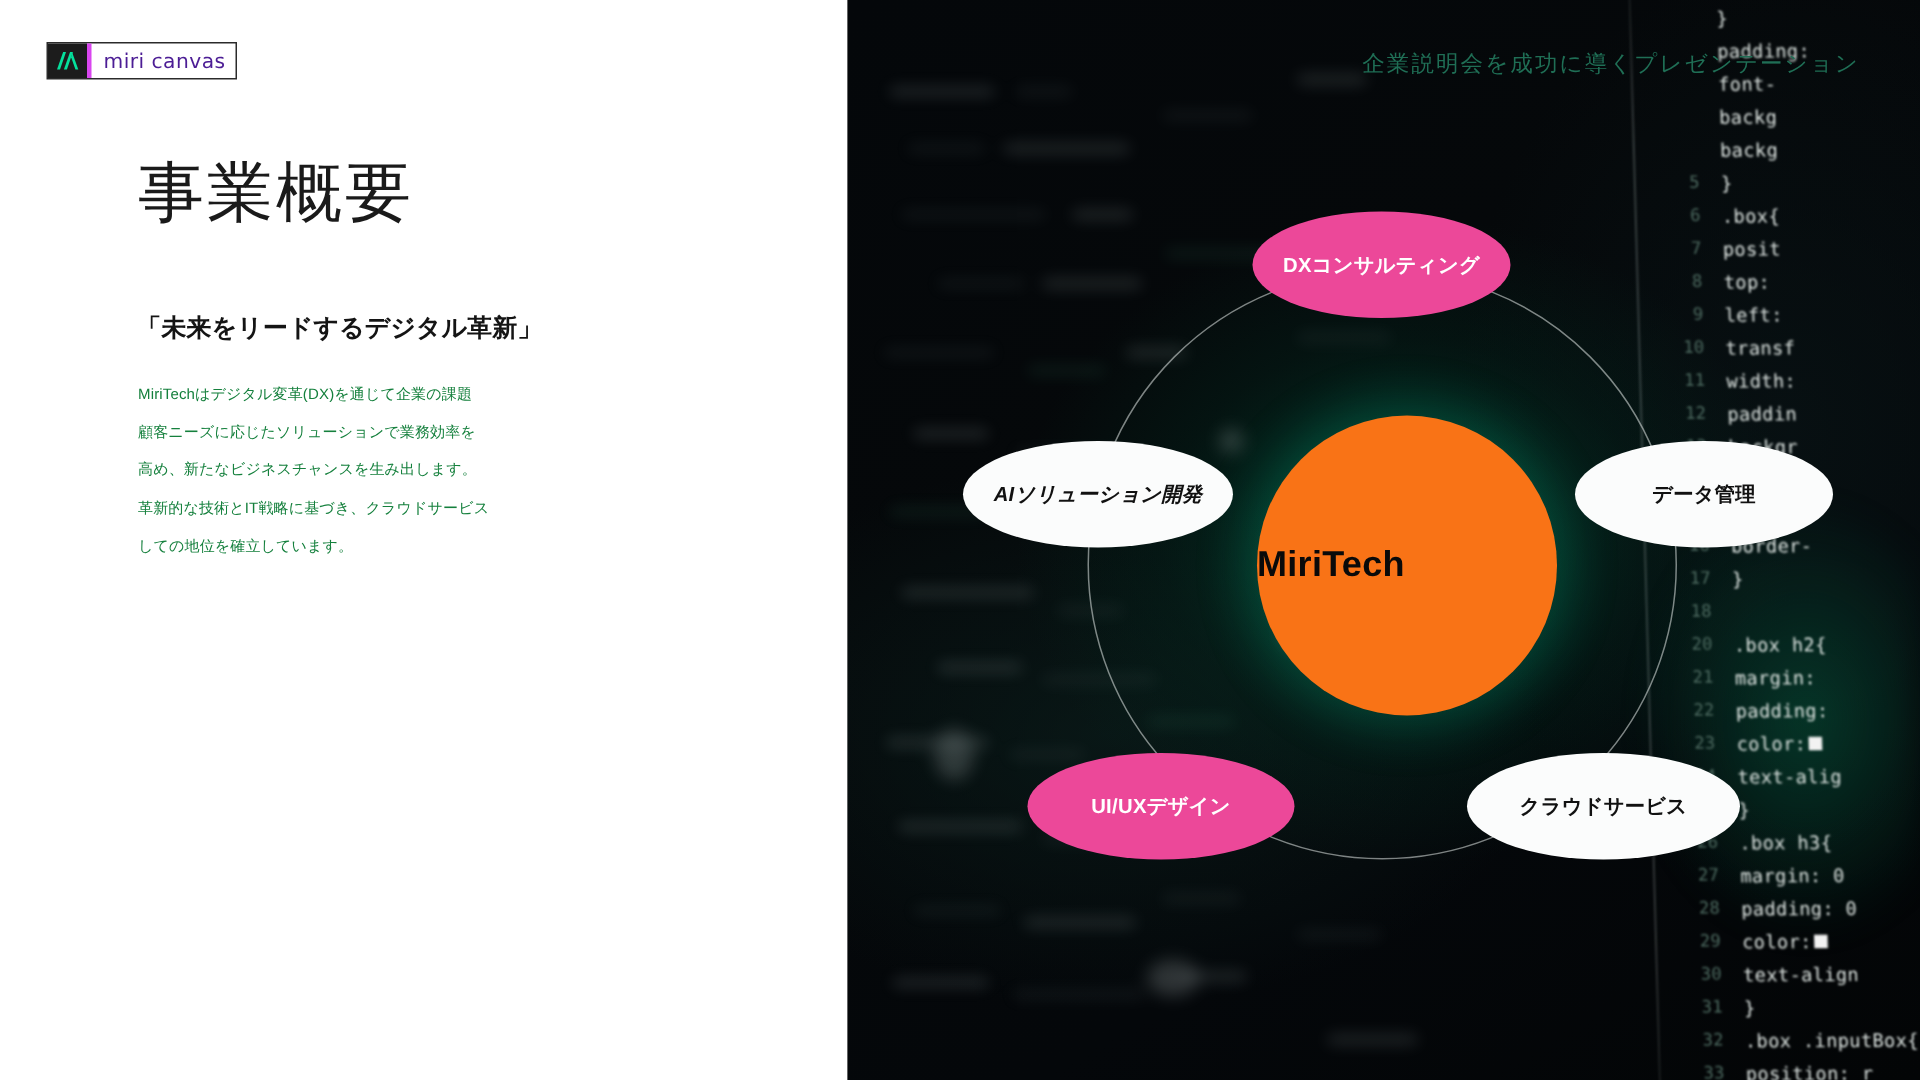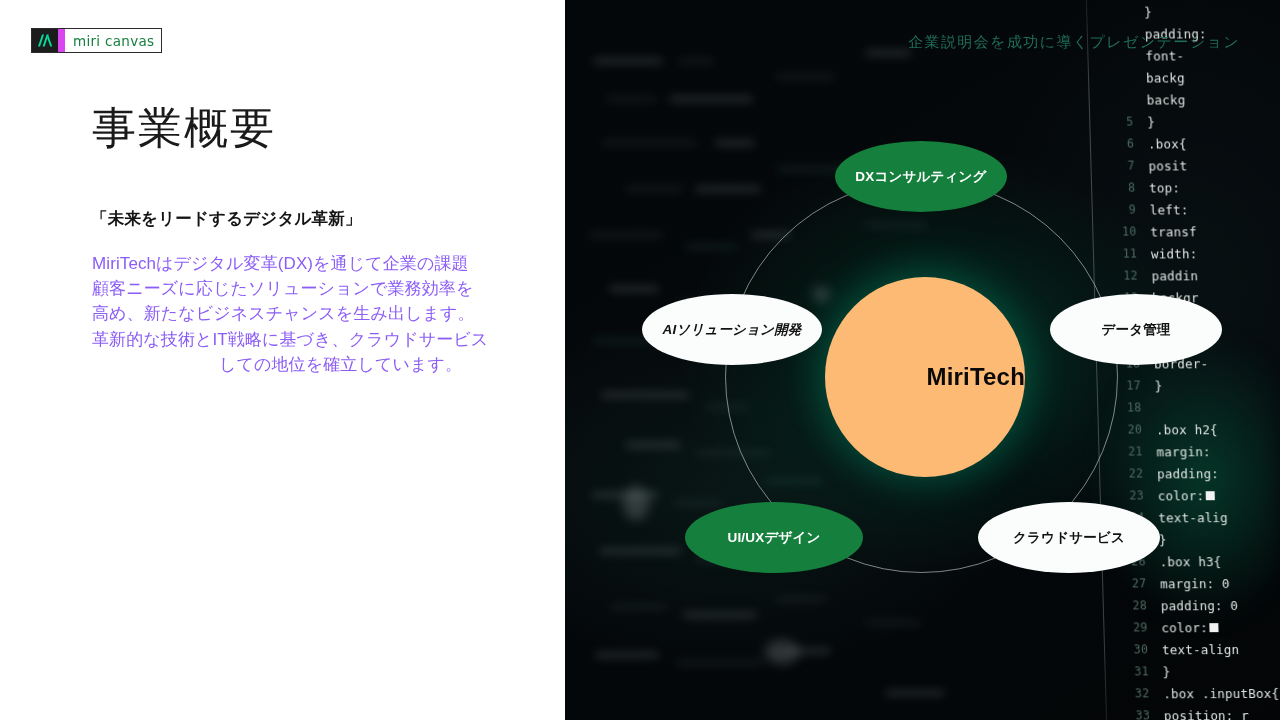--- a/index.html
+++ b/index.html
@@ -30,24 +30,24 @@
   #logo-mark {
     width:26px; height:23px;
     background:#1c1c1c;
     display:flex; align-items:center; justify-content:center;
     flex:0 0 auto;
   }
   #logo-mark svg { display:block; }
   #logo-word {
     display:flex; align-items:center;
     padding:0 7px 0 8px;
-    border-left:7px solid #d946ef;
+    border-left:3px solid #d946ef;
     font-size:13.5px;
     letter-spacing:0.3px;
-    color:#15803d;
+    color:#4c1d95;
     font-weight:400;
     white-space:nowrap;
     font-family:"DejaVu Sans",sans-serif;
   }
 
   
   #page-title {
     position:absolute; left:92px; top:104px;
     font-family:"Liberation Serif","DejaVu Serif",serif;
     font-size:44px;
@@ -61,25 +61,24 @@
     position:absolute; left:91px; top:208px;
     font-size:16.5px;
     font-weight:bold;
     color:#141414;
     letter-spacing:0.2px;
     white-space:nowrap;
   }
   #body-copy {
     position:absolute; left:92px; top:251px;
     width:370px;
-    font-size:17px;
+    font-size:10px;
     line-height:25.2px;
-    color:#8b5cf6;
+    color:#15803d;
     letter-spacing:0.1px;
-    text-align:right;
   }
   #body-copy .ln { display:block; white-space:nowrap; }
 
   
   #right-panel {
     position:absolute; left:565px; top:0; width:715px; height:720px;
     background:#050607;
     overflow:hidden;
   }
 
@@ -167,41 +166,41 @@
     position:absolute;
     left:157px; top:80px; width:592px; height:592px;
     border-radius:50%;
     border:1px solid rgba(225,232,230,0.55);
     transform:translate(0,0);
     width:393px; height:393px;
     left:160px; top:180px;
   }
   #center-node {
     position:absolute;
-    left:260px; top:277px;
+    left:273px; top:277px;
     width:200px; height:200px;
     border-radius:50%;
-    background:#fdba74;
-    display:flex; align-items:center; justify-content:flex-end;
+    background:#f97316;
+    display:flex; align-items:center; justify-content:flex-start;
     box-shadow:0 0 34px 8px rgba(2,213,159,0.22);
   }
   #center-label {
     font-size:24px; font-weight:bold; color:#0a0a0a; letter-spacing:0.2px;
   }
   .node {
     position:absolute;
     border-radius:50%;
     display:flex; align-items:center; justify-content:center;
     text-align:center;
     font-size:13.5px;
     font-weight:bold;
     letter-spacing:0.2px;
     white-space:nowrap;
   }
-  .node.blue { background:#15803d; color:#ffffff; }
+  .node.blue { background:#ec4899; color:#ffffff; }
   .node.white { background:#fbfcfc; color:#111111; }
 
   #node-dx      { left:270px; top:141px; width:172px; height:71px; }
   #node-ai      { left:77px;  top:294px; width:180px; height:71px;font-style:italic; }
   #node-data    { left:485px; top:294px; width:172px; height:71px; }
   #node-uiux    { left:120px; top:502px; width:178px; height:71px; }
   #node-cloud   { left:413px; top:502px; width:182px; height:71px; }
 </style>
 </head>
 <body>

